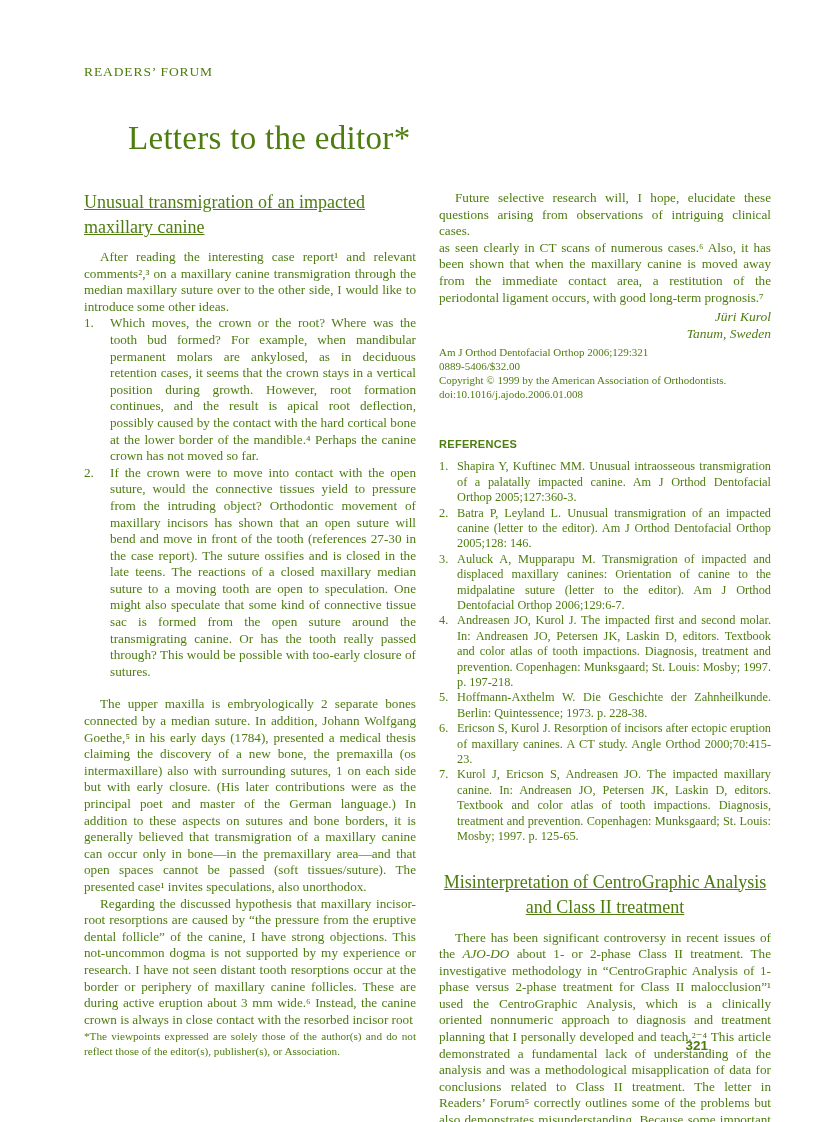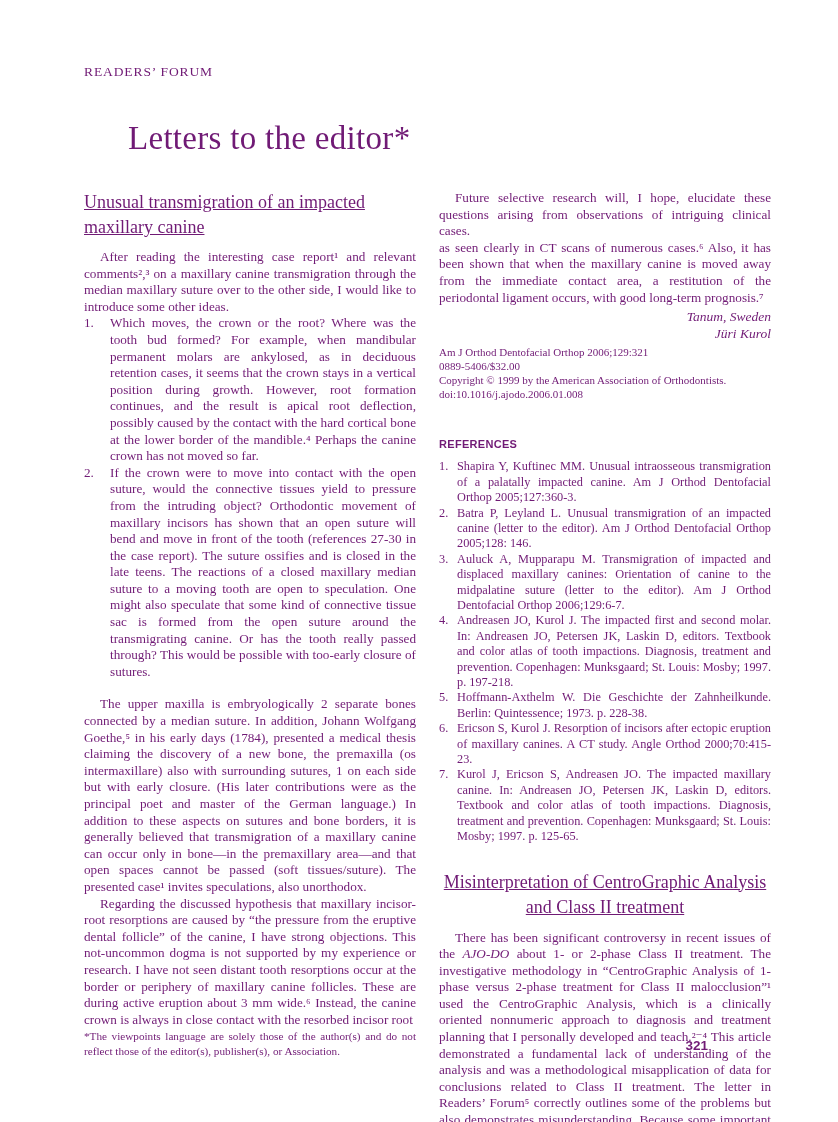--- a/index.html
+++ b/index.html
@@ -1,21 +1,21 @@
 <!DOCTYPE html>
 <html><head>
 <meta charset="utf-8">
 <style>
   * { margin:0; padding:0; box-sizing:border-box; }
   html, body { background:#ffffff; }
   .page {
     position:relative;
     width:776px; height:1122px;
     background:#ffffff;
-    color:#701a75;
+    color:#4d7c0f;
     font-family:"Liberation Serif","DejaVu Serif",serif;
     overflow:hidden;
   }
   .content { position:absolute; left:84px; top:64px; width:687px; }
   .running-head { font-size:13.5px; letter-spacing:0.9px; line-height:16px; }
   .title { font-size:33px; font-weight:400; margin-top:40px; line-height:36px; letter-spacing:0.3px;margin-left:44px; }
   .columns { display:flex; gap:23px; margin-top:34px; height:868px; }
   .col { width:332px; flex:0 0 332px; }
   .col-left { position:relative; }
   .letter-heading { font-size:18px; font-weight:400; line-height:25px; margin-bottom:9px;text-decoration:underline; }
@@ -73,30 +73,30 @@
           </li>
           <li class="num-item">
             <span class="marker">2.</span>
             <span class="item-text body">If the crown were to move into contact with the open suture, would the connective tissues yield to pressure from the intruding object? Orthodontic movement of maxillary incisors has shown that an open suture will bend and move in front of the tooth (references 27-30 in the case report). The suture ossifies and is closed in the late teens. The reactions of a closed maxillary median suture to a moving tooth are open to speculation. One might also speculate that some kind of connective tissue sac is formed from the open suture around the transmigrating canine. Or has the tooth really passed through? This would be possible with too-early closure of sutures.</span>
           </li>
         </ol>
 
         <p class="body indent para-after-list">The upper maxilla is embryologically 2 separate bones connected by a median suture. In addition, Johann Wolfgang Goethe,⁵ in his early days (1784), presented a medical thesis claiming the discovery of a new bone, the premaxilla (os intermaxillare) also with surrounding sutures, 1 on each side but with early closure. (His later contributions were as the principal poet and master of the German language.) In addition to these aspects on sutures and bone borders, it is generally believed that transmigration of a maxillary canine can occur only in bone—in the premaxillary area—and that open spaces cannot be passed (soft tissues/suture). The presented case¹ invites speculations, also unorthodox.</p>
         <p class="body indent">Regarding the discussed hypothesis that maxillary incisor-root resorptions are caused by “the pressure from the eruptive dental follicle” of the canine, I have strong objections. This not-uncommon dogma is not supported by my experience or research. I have not seen distant tooth resorptions occur at the border or periphery of maxillary canine follicles. These are during active eruption about 3 mm wide.⁶ Instead, the canine crown is always in close contact with the resorbed incisor root</p>
 
-        <div class="footnote">*The viewpoints language are solely those of the author(s) and do not reflect those of the editor(s), publisher(s), or Association.</div>
+        <div class="footnote">*The viewpoints expressed are solely those of the author(s) and do not reflect those of the editor(s), publisher(s), or Association.</div>
       </div>
 
       <div class="col col-right">
         <p class="body indent">Future selective research will, I hope, elucidate these questions arising from observations of intriguing clinical cases.</p>
         <p class="body">as seen clearly in CT scans of numerous cases.⁶ Also, it has been shown that when the maxillary canine is moved away from the immediate contact area, a restitution of the periodontal ligament occurs, with good long-term prognosis.⁷</p>
 
         <div class="signature">
+          <div>Jüri Kurol</div>
           <div>Tanum, Sweden</div>
-          <div>Jüri Kurol</div>
         </div>
 
         <div class="pubinfo">
           <div>Am J Orthod Dentofacial Orthop 2006;129:321</div>
           <div>0889-5406/$32.00</div>
           <div>Copyright © 1999 by the American Association of Orthodontists.</div>
           <div>doi:10.1016/j.ajodo.2006.01.008</div>
         </div>
 
         <h3 class="refs-heading">REFERENCES</h3>

